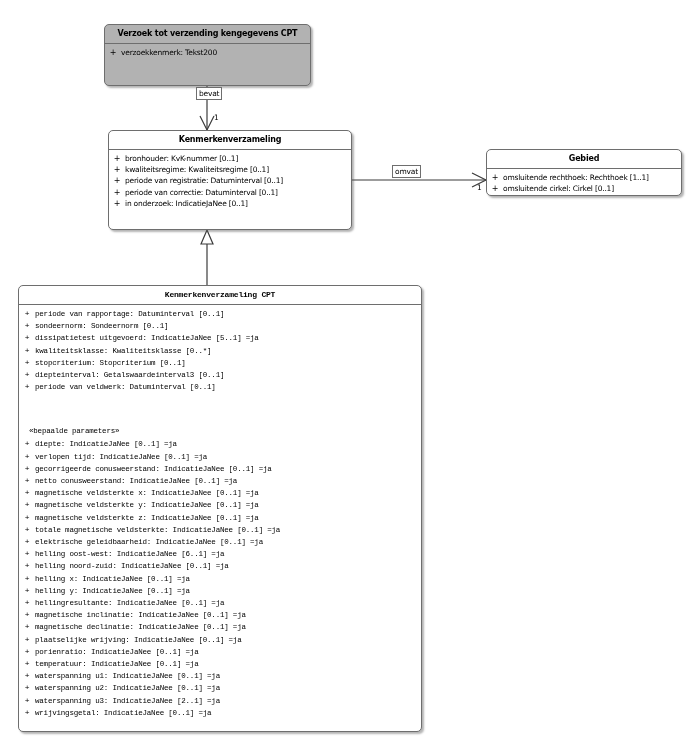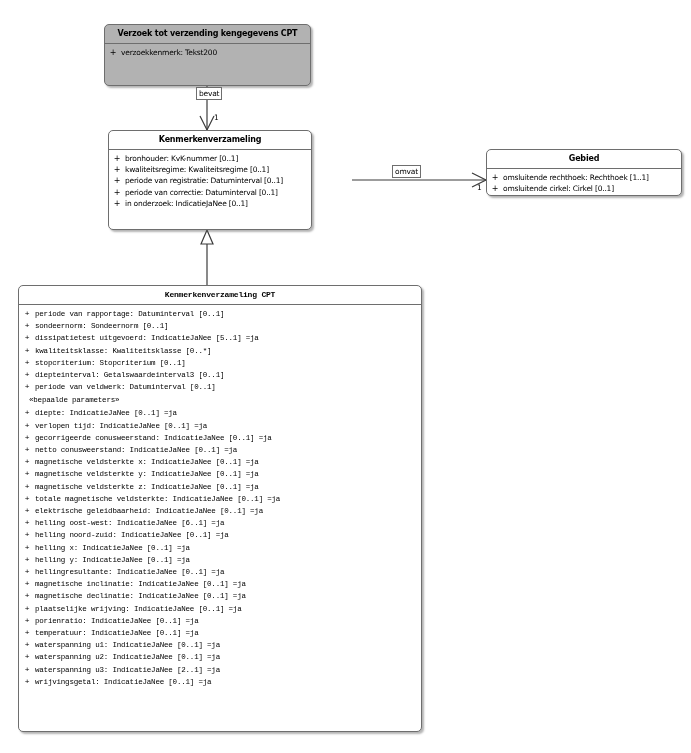--- a/index.html
+++ b/index.html
@@ -63,20 +63,21 @@
     text-align: center;
     font-size: 8px;
   }
   .attr .sig {
     flex: 1 1 auto;
   }
   .attr.stereotype {
     padding-left: 10px;
     font-size: 7.5px;
     line-height: 14px;
+    margin-top: 31px;
   }
   .attr.stereotype .sig {
     letter-spacing: -0.2px;
   }
   .edge-label {
     position: absolute;
     background: #ffffff;
     border: 1px solid #6e6e6e;
     font-size: 7.5px;
     line-height: 9px;
@@ -112,21 +113,21 @@
 <div class="uml-class shaded" style="left:104px; top:24px; width:207px; height:62px;">
   <div class="uml-title">Verzoek tot verzending kengegevens CPT</div>
   <div class="uml-attrs">
     <div class="attr">
       <span class="vis">+</span>
       <span class="sig">verzoekkenmerk: Tekst200</span>
     </div>
   </div>
 </div>
 
-<div class="uml-class" style="left:108px; top:130px; width:204px; height:100px;">
+<div class="uml-class" style="left:108px; top:130px; width:244px; height:100px;">
   <div class="uml-title">Kenmerkenverzameling</div>
   <div class="uml-attrs">
     <div class="attr">
       <span class="vis">+</span>
       <span class="sig">bronhouder: KvK-nummer [0..1]</span>
     </div>
     <div class="attr">
       <span class="vis">+</span>
       <span class="sig">kwaliteitsregime: Kwaliteitsregime [0..1]</span>
     </div>

